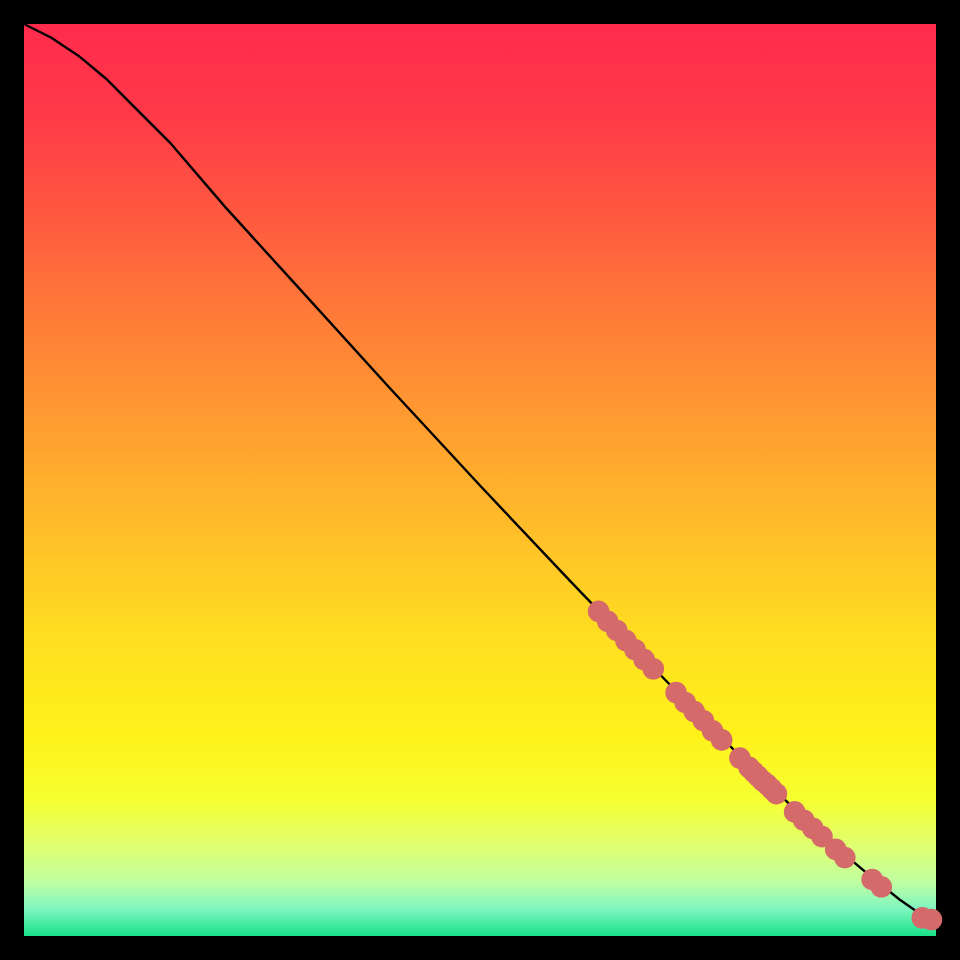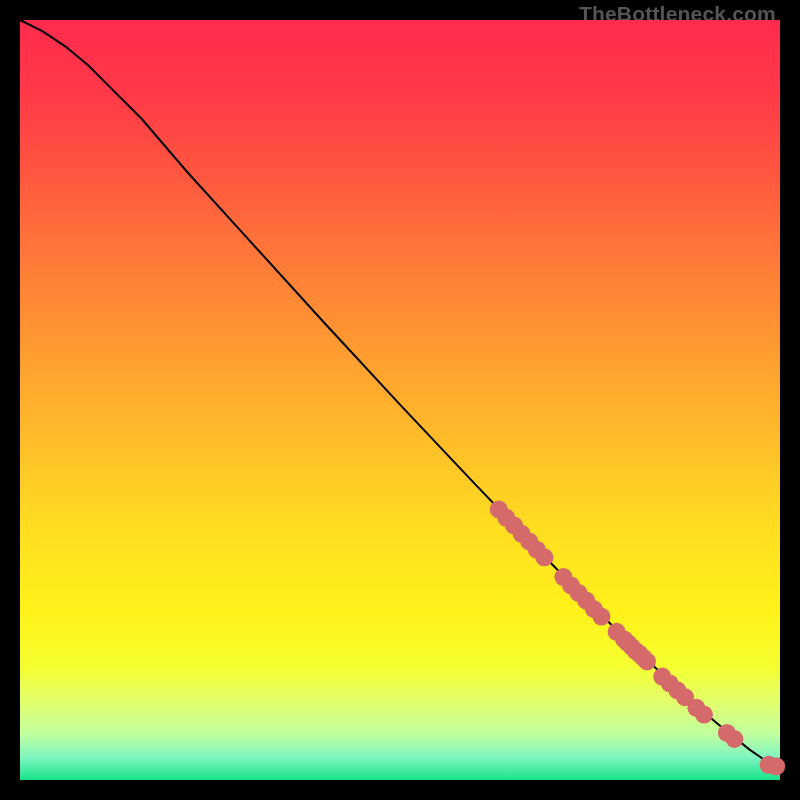--- a/index.html
+++ b/index.html
@@ -66,21 +66,20 @@
   }
   .dot {
     fill: #d46a6a;
     stroke: none;
   }
 </style>
 </head>
 <body>
 
 <div class="stage">
-  <div class="watermark">TheBottleneck.com</div>
   <div class="plot">
     <svg class="curve" viewBox="0 0 760 760">
       <path id="curve-path" class="curve-path" d="M0.0 0.0 L22.8 11.4 L45.6 26.6 L68.4 45.6 L91.2 68.4 L121.6 98.8 L167.2 152.0 L228.0 218.9 L304.0 302.5 L380.0 384.6 L456.0 465.1 L532.0 544.2 L608.0 621.7 L668.8 679.4 L706.8 711.4 L729.6 729.6 L744.8 740.2 L760.0 746.3"></path>
       <g id="dots">
           <circle cx="478.8" cy="489.4" r="9" class="dot"></circle>
           <circle cx="486.4" cy="497.8" r="9" class="dot"></circle>
           <circle cx="494.0" cy="505.4" r="9" class="dot"></circle>
           <circle cx="501.6" cy="513.8" r="9" class="dot"></circle>
           <circle cx="509.2" cy="521.4" r="9" class="dot"></circle>
           <circle cx="516.8" cy="529.7" r="9" class="dot"></circle>

